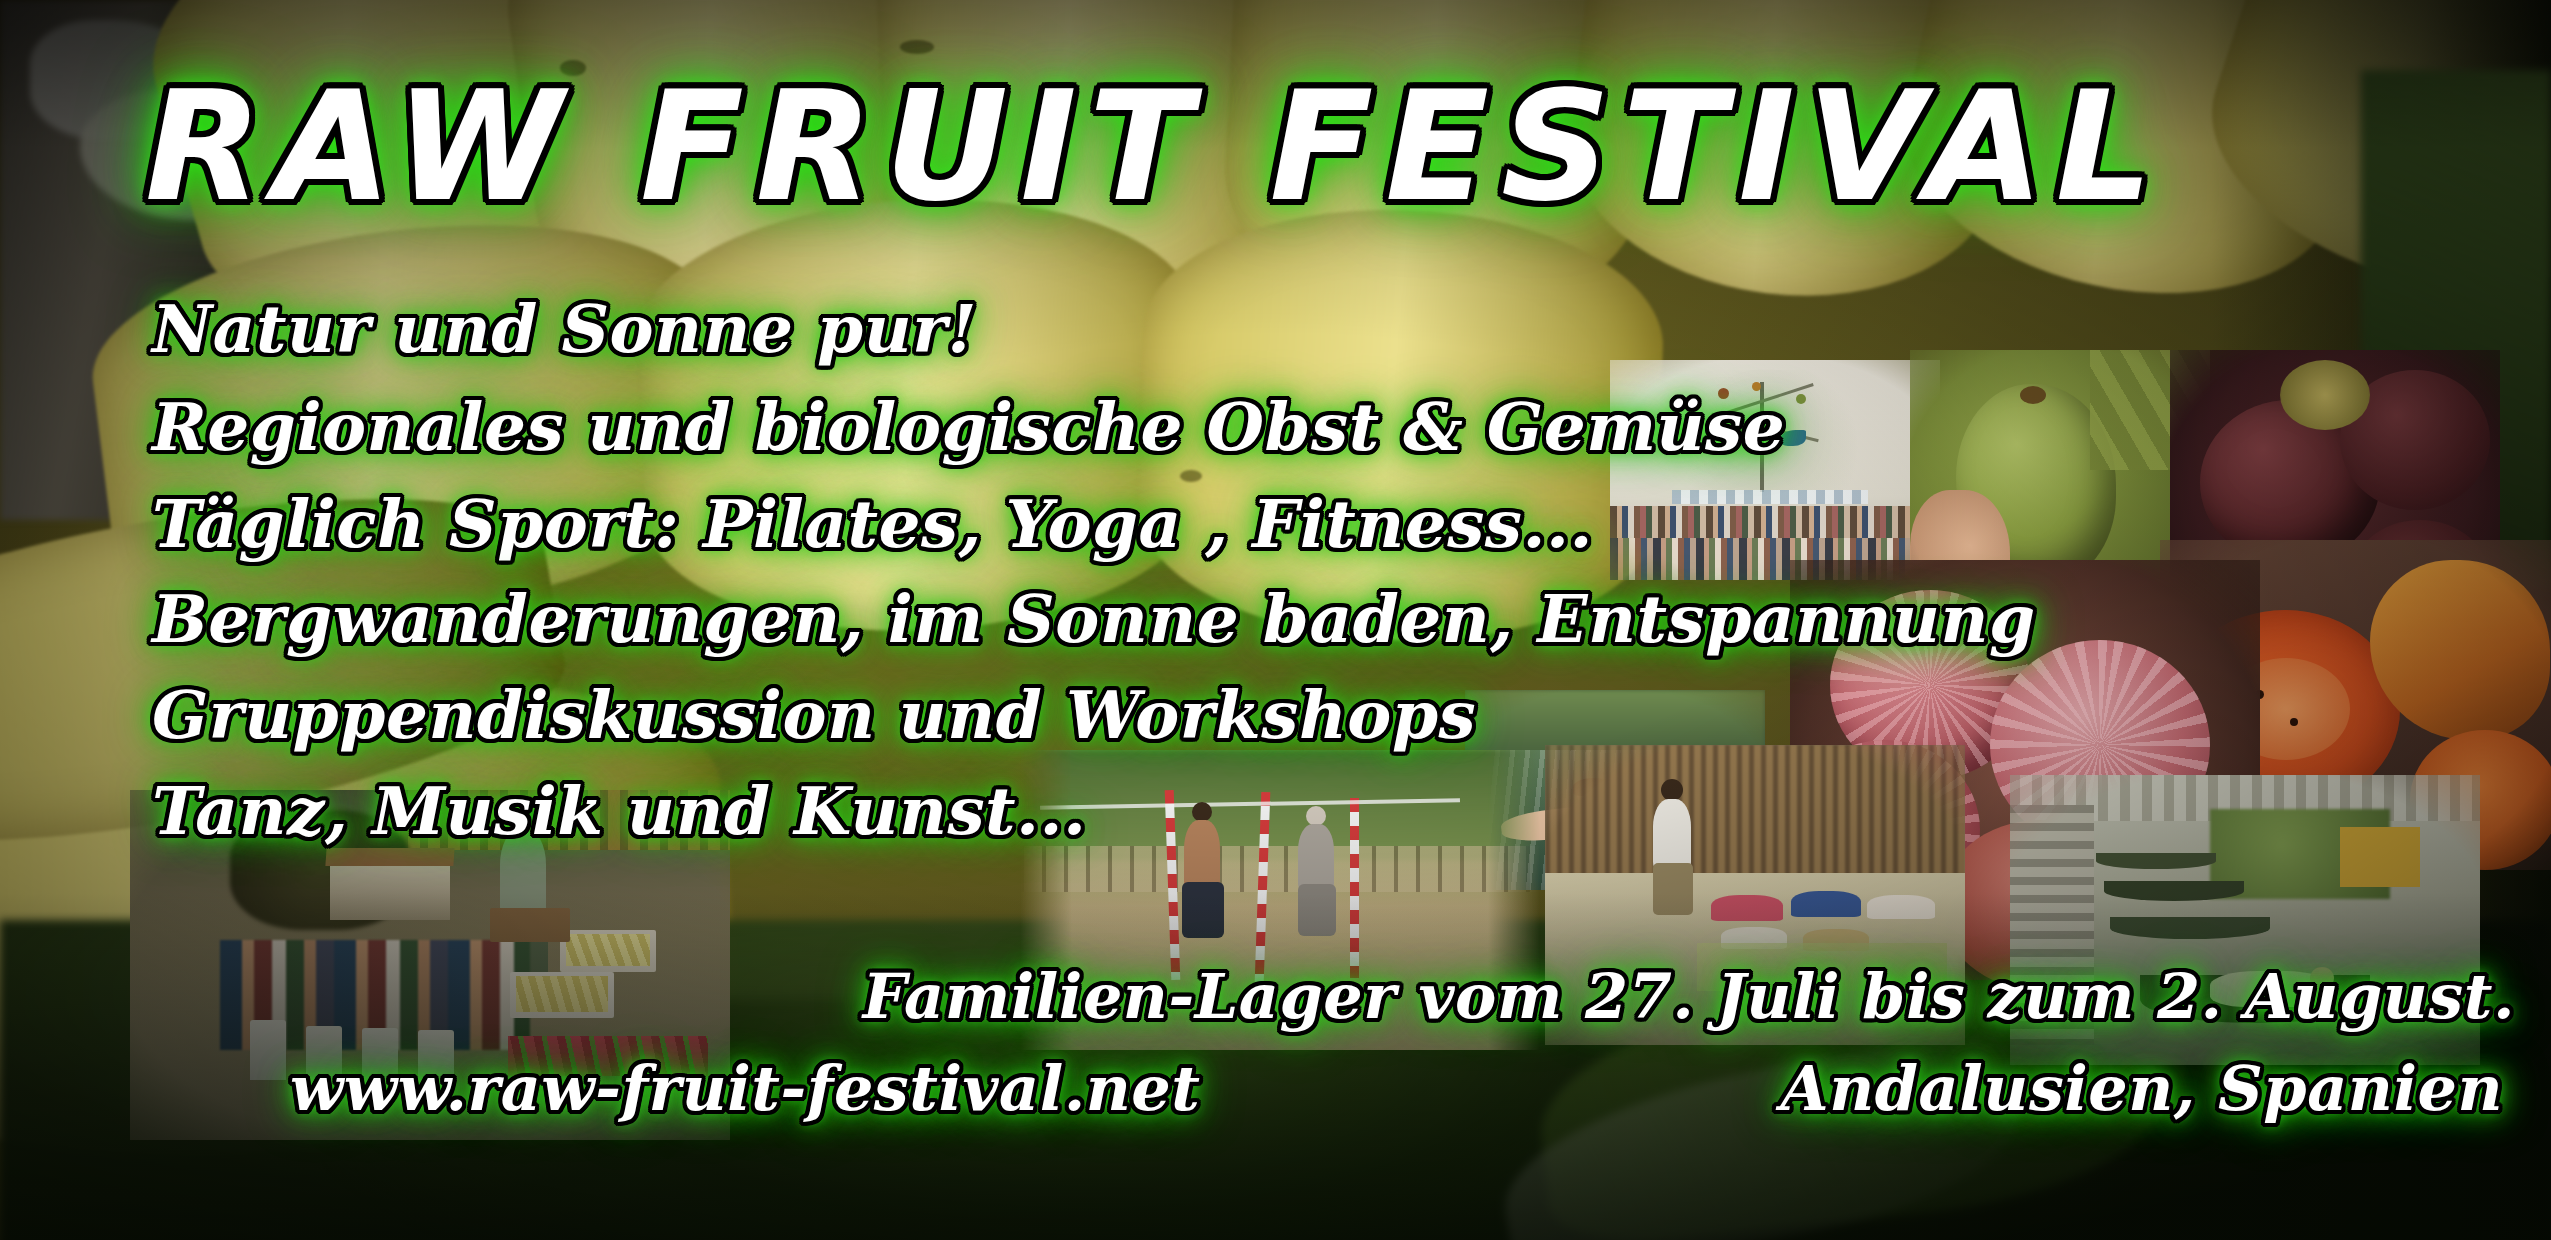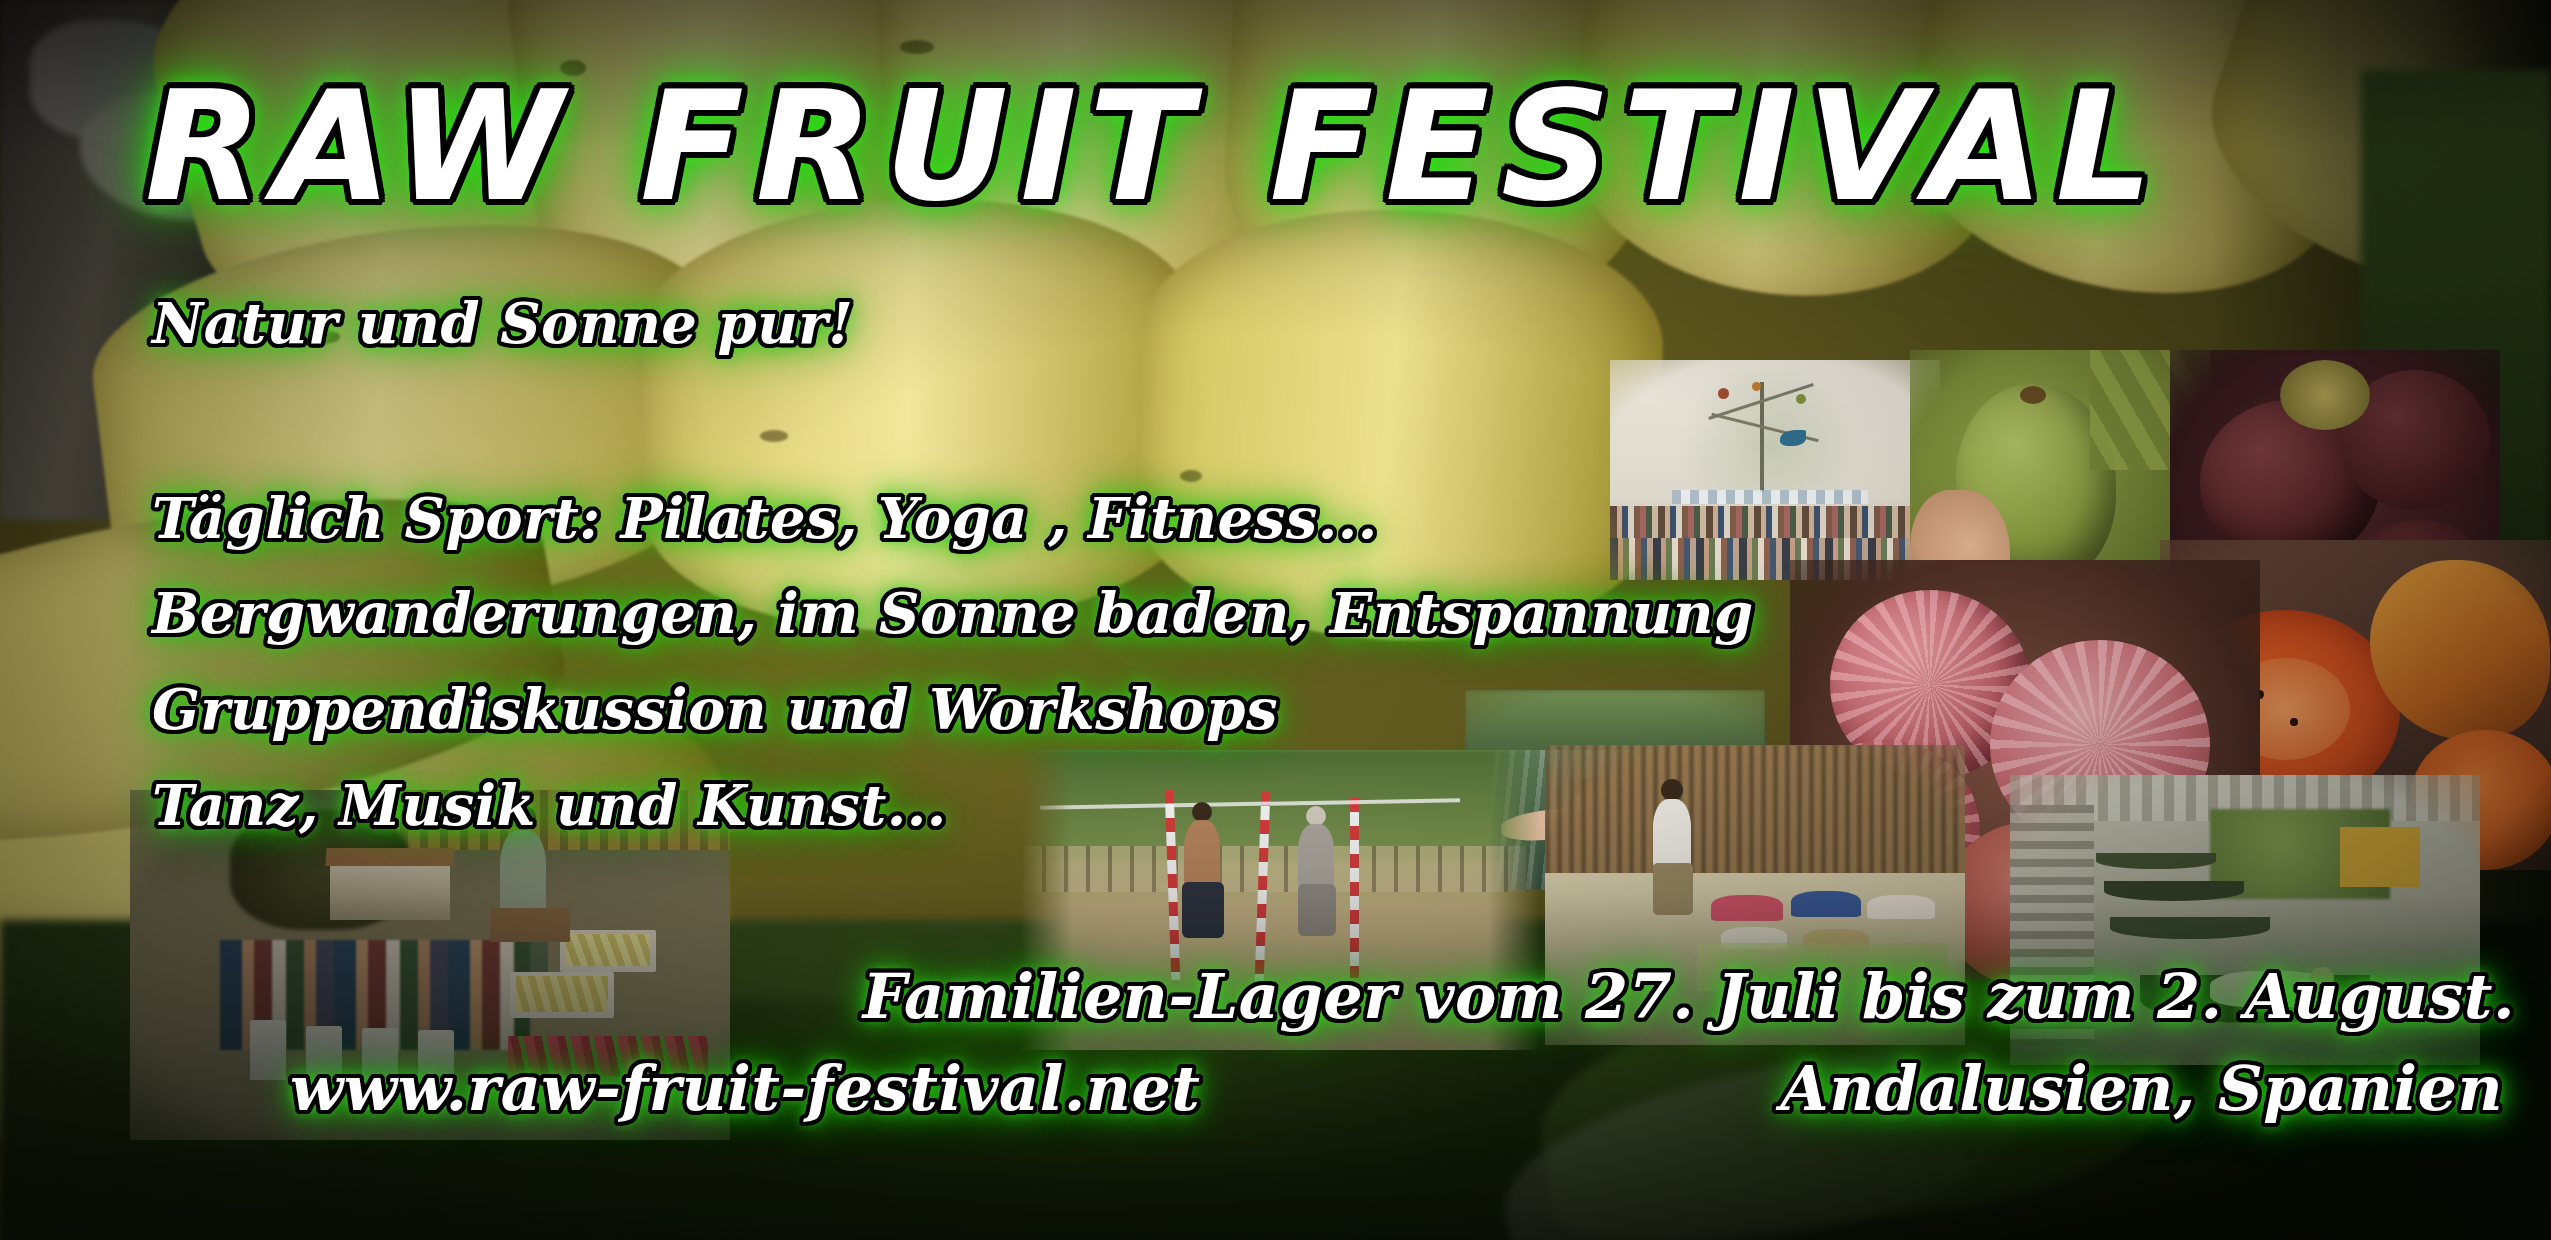--- a/index.html
+++ b/index.html
@@ -79,21 +79,21 @@
       -6px 0 0 #000, 6px 0 0 #000, 0 -6px 0 #000, 0 6px 0 #000,
       -3px -6px 0 #000, 3px -6px 0 #000, -3px 6px 0 #000, 3px 6px 0 #000,
       -6px -3px 0 #000, 6px -3px 0 #000, -6px 3px 0 #000, 6px 3px 0 #000,
       0 0 18px #33ee1b, 0 0 34px #2adb14, 0 0 52px #1fbb0e, 0 0 75px rgba(25,180,10,.8);
   }
 
   .body-line{
     font-family:"DejaVu Serif",serif;
     font-style:italic;
     font-weight:700;
-    font-size:56px;
+    font-size:66px;
   }
   .small-line{
     font-family:"DejaVu Serif",serif;
     font-style:italic;
     font-weight:700;
     font-size:62px;
   }
 </style>
 </head>
 <body>
@@ -382,20 +382,21 @@
          background:#ecebd0;border-radius:40% 40% 30% 30%;"></div>
     <div class="head" style="left:300px;top:192px;width:24px;height:22px;background:#e8cbab;"></div>
   </div>
 
   <div class="dark-vignette"></div>
 
   <div id="title" class="txt" style="left:145px;top:58px;">RAW FRUIT FESTIVAL</div>
 
   <div class="txt body-line" style="left:152px;top:290px;">Natur und Sonne pur!</div>
 
+  <div class="txt body-line" style="left:152px;top:388px;">Regionales und biologische Obst &amp; Gemüse</div>
 
   <div class="txt body-line" style="left:152px;top:485px;">Täglich Sport: Pilates, Yoga , Fitness...</div>
 
   <div class="txt body-line" style="left:152px;top:580px;">Bergwanderungen, im Sonne baden, Entspannung</div>
 
   <div class="txt body-line" style="left:152px;top:772px;">Tanz, Musik und Kunst...</div>
 
   <div class="txt body-line" style="left:152px;top:676px;">Gruppendiskussion und Workshops</div>
 
 

